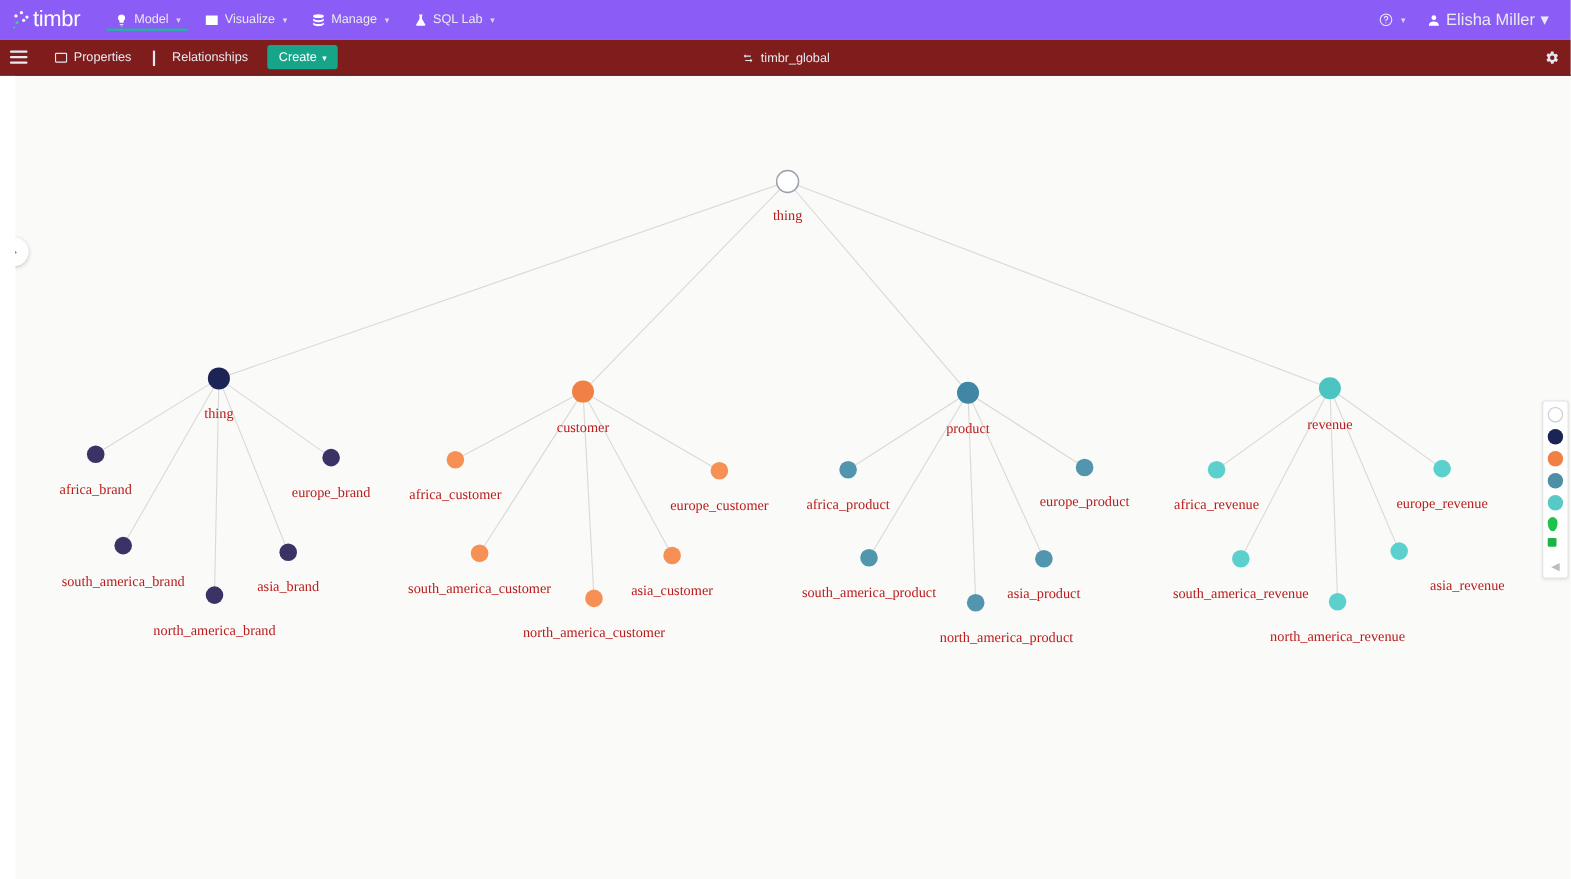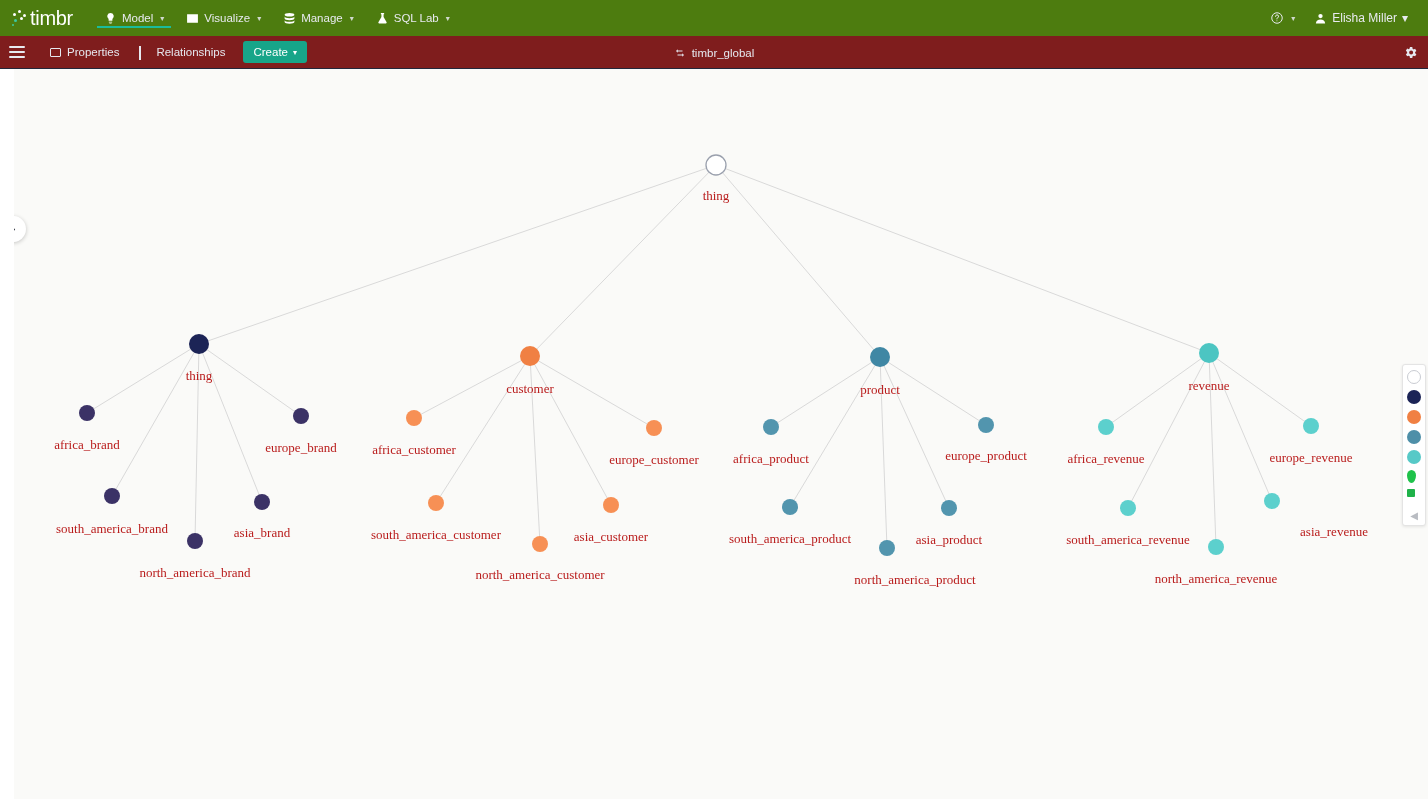--- a/index.html
+++ b/index.html
@@ -9,21 +9,21 @@
     font-family: "Liberation Sans", sans-serif;
     background: #ffffff;
     overflow: hidden;
   }
   #app { position: relative; width: 1428px; height: 799px; }
 
   
   .topnav {
     position: absolute; left: 0; top: 0;
     width: 1428px; height: 36px;
-    background: #4d7c0f;
+    background: #8b5cf6;
     display: flex; align-items: center;
     padding: 0 10px 0 12px;
   }
   .brand-logo {
     display: flex; align-items: center;
     color: #ffffff; font-size: 20px; letter-spacing: -0.3px;
     margin-right: 20px; font-weight: 400;
   }
   .logo-dots { width: 17px; height: 18px; position: relative; margin-right: 1px; }
   .logo-dots i {
@@ -52,21 +52,21 @@
     font-size: 8px; opacity: .85; margin-left: 2px;
   }
   .nav-icon { display: inline-flex; width: 13px; height: 13px; }
   .nav-icon svg { width: 13px; height: 13px; fill: #ffffff; }
 
   .nav-spacer { flex: 1; }
   .nav-right { display: flex; align-items: center; gap: 2px; }
   .help-icon { display:inline-flex; width:14px;height:14px; }
   .help-icon svg { width:14px;height:14px; }
   .user-item { display:flex; align-items:center; gap:5px; padding:0 10px 0 6px;
-     color:#e8eaf0; font-size:12px; cursor:pointer; }
+     color:#e8eaf0; font-size:15px; cursor:pointer; }
 
   
   .subbar {
     position: absolute; left: 0; top: 36px;
     width: 1428px; height: 33px;
     background: #7f1d1d;
     display: flex; align-items: center;
     padding: 0 10px 0 9px;
     border-bottom: 1px solid #23273a;
   }

